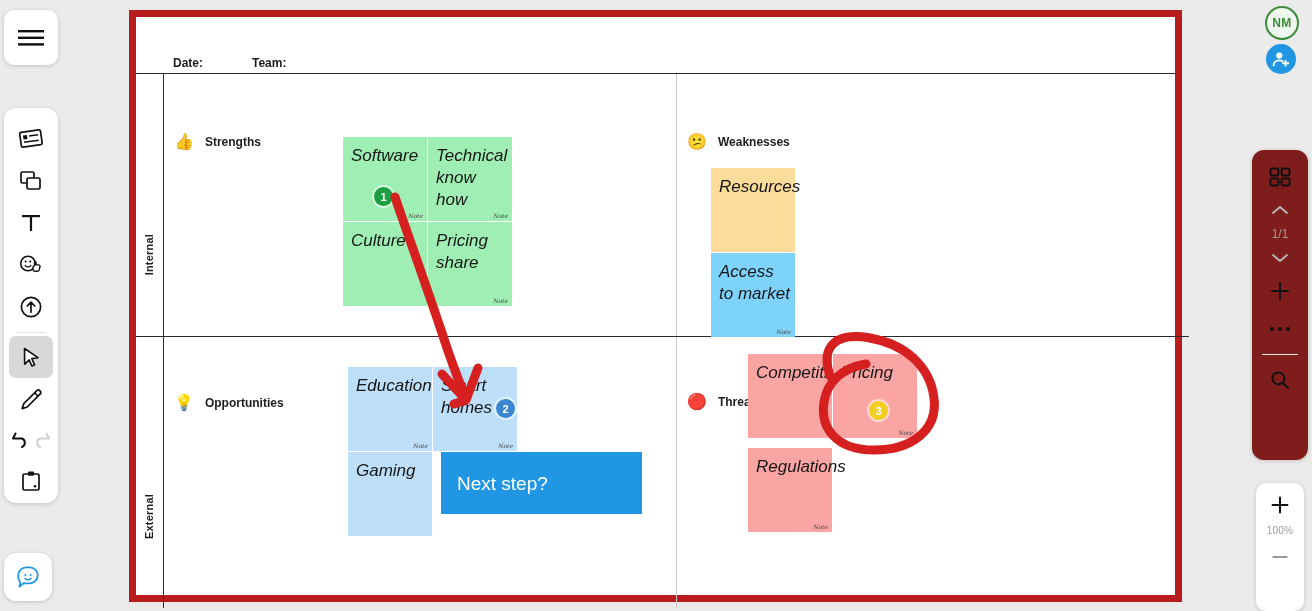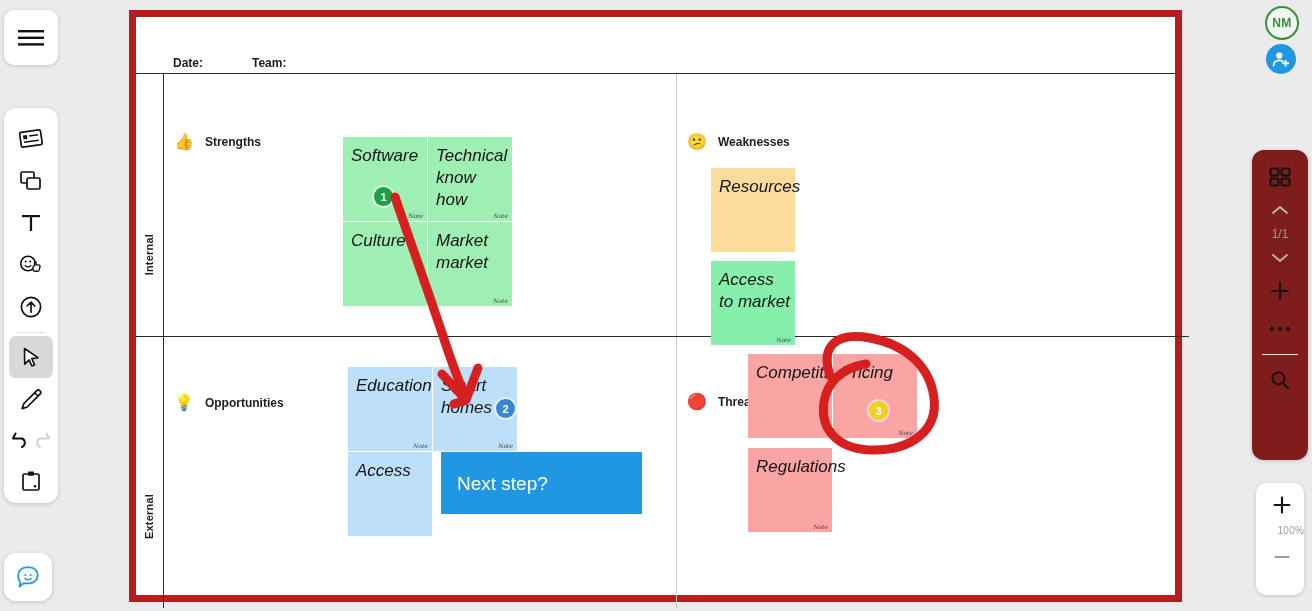--- a/index.html
+++ b/index.html
@@ -72,24 +72,24 @@
   }
   .rp-btn {
     width: 48px; height: 38px;
     display: flex; align-items: center; justify-content: center;
     cursor: pointer; color: #111;
   }
   .rp-label { font-size: 12px; color: #9b9b9b; line-height: 20px; }
   .rp-sep { width: 36px; height: 1px; background: #e8e8e8; margin: 6px 0; }
   .zoom-panel {
     position: absolute; left: 1256px; top: 483px;
-    width: 48px; height: 112px;
+    width: 48px; height: 128px;
     background: #fff; border-radius: 10px;
     box-shadow: 0 1px 4px rgba(0,0,0,.18);
-    display: flex; flex-direction: column; align-items: flex-end;
+    display: flex; flex-direction: column; align-items: center;
     padding-top: 6px;
   }
   .zoom-btn {
     width: 44px; height: 32px; display: flex;
     align-items: center; justify-content: center;
     font-size: 20px; color: #111; cursor: pointer; line-height: 1;
   }
   .zoom-val { font-size: 10px; color: #9b9b9b; height: 20px; line-height: 20px; letter-spacing: .2px; }
 
   
@@ -360,43 +360,43 @@
         <div class="note-tag">Note</div>
       </div>
       <div class="note" style="left:292px; top:63px; background:#9FEFB5">
         <div class="note-text">Technical know how</div>
         <div class="note-tag">Note</div>
       </div>
       <div class="note" style="left:207px; top:148px; background:#9FEFB5">
         <div class="note-text">Culture</div>
       </div>
       <div class="note" style="left:292px; top:148px; background:#9FEFB5">
-        <div class="note-text">Market market</div>
+        <div class="note-text">Pricing share</div>
         <div class="note-tag">Note</div>
       </div>
 
       <div class="note" style="left:575px; top:94px; background:#FCDC9A">
         <div class="note-text">Resources</div>
       </div>
-      <div class="note" style="left:575px; top:187px; background:#86efac">
+      <div class="note" style="left:575px; top:179px; background:#7dd3fc">
         <div class="note-text">Access to market</div>
         <div class="note-tag">Note</div>
       </div>
 
       <div class="note" style="left:212px; top:293px; background:#BEDFFA">
         <div class="note-text">Education</div>
         <div class="note-tag">Note</div>
       </div>
       <div class="note" style="left:297px; top:293px; background:#BEDFFA">
         <div class="note-text">Smart homes</div>
         <div class="badge blue" style="left:63px; top:32px">2</div>
         <div class="note-tag">Note</div>
       </div>
       <div class="note" style="left:212px; top:378px; background:#BEDFFA">
-        <div class="note-text">Access</div>
+        <div class="note-text">Gaming</div>
       </div>
 
       <div class="note" style="left:612px; top:280px; background:#FBA4A4">
         <div class="note-text">Competition</div>
       </div>
       <div class="note" style="left:697px; top:280px; background:#FBA4A4">
         <div class="note-text">Pricing</div>
         <div class="badge yellow" style="left:36px; top:47px">3</div>
         <div class="note-tag">Note</div>
       </div>

